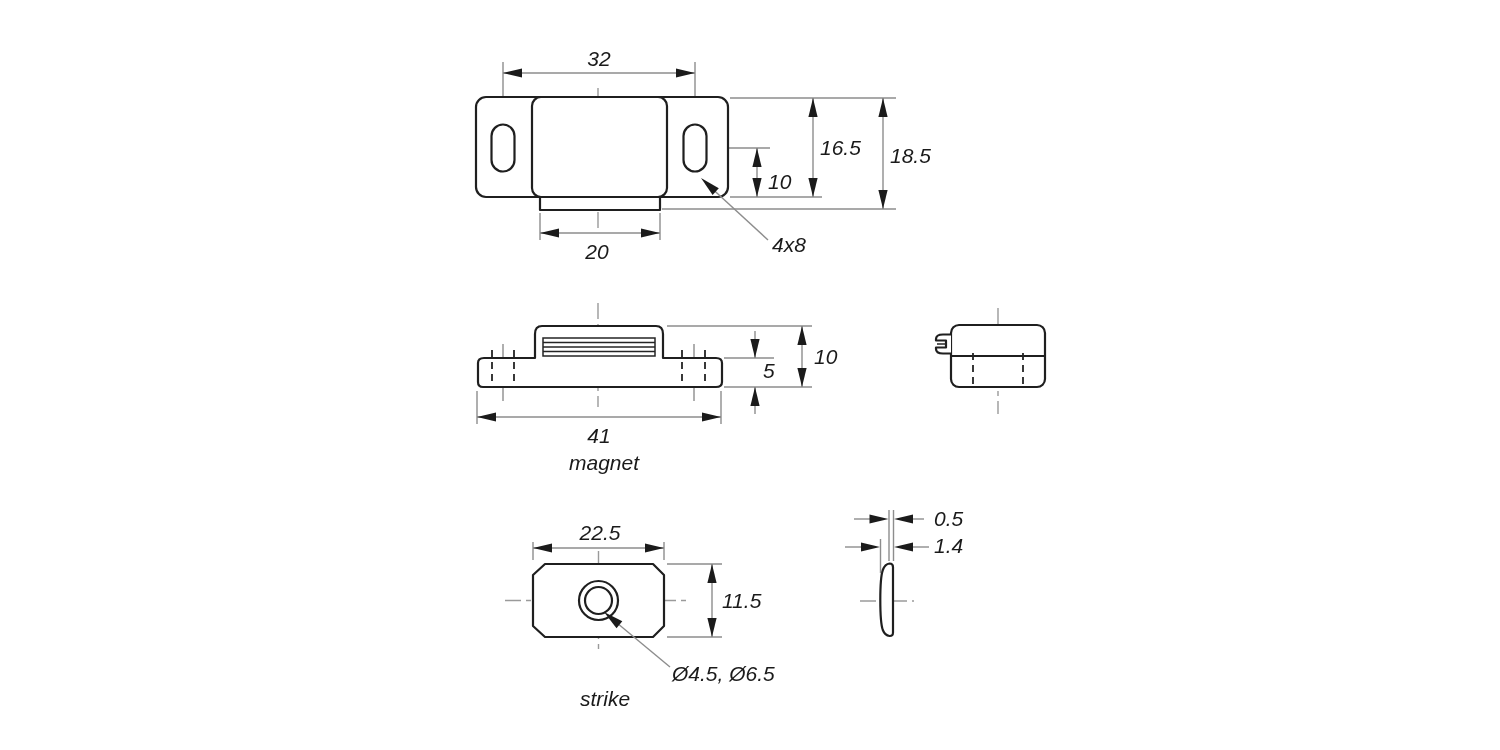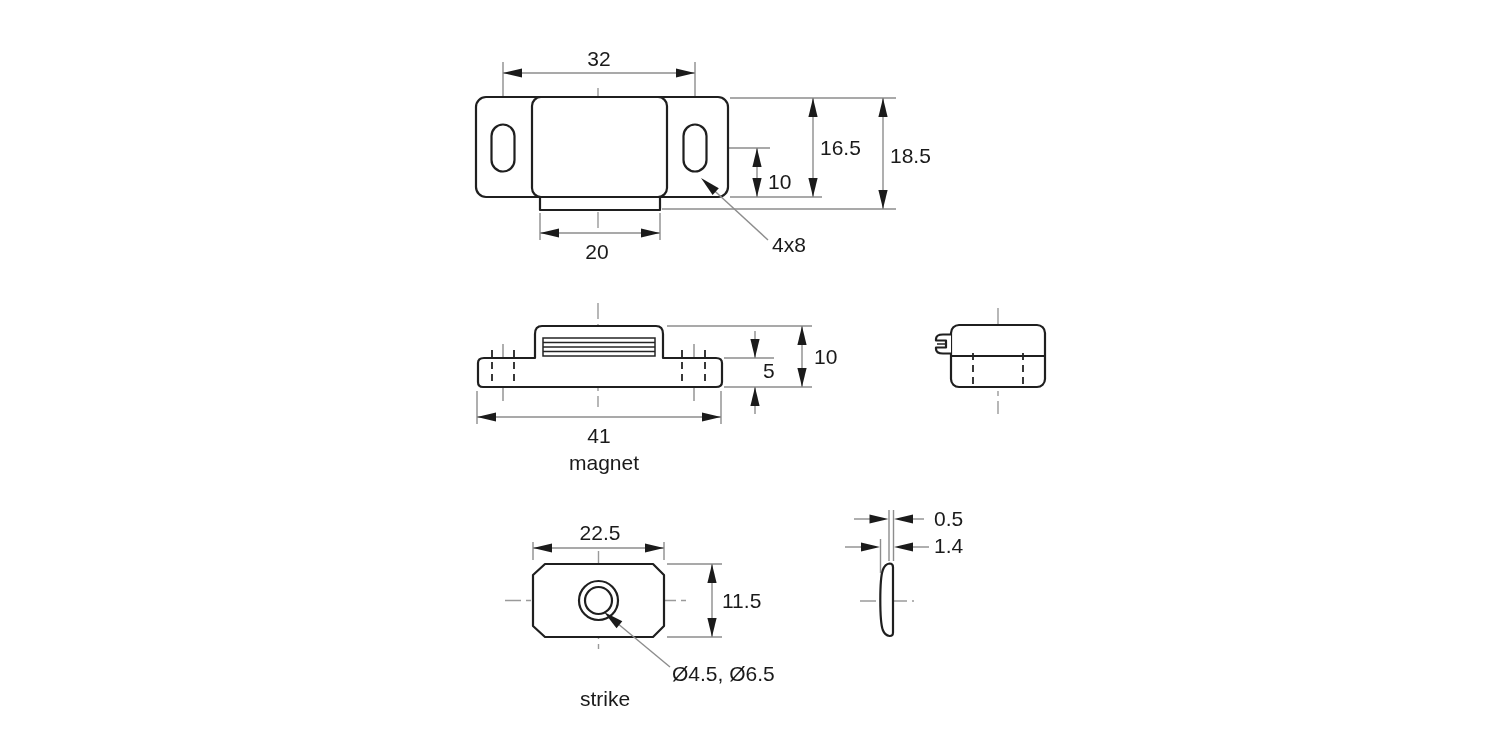--- a/index.html
+++ b/index.html
@@ -1,16 +1,16 @@
 <!DOCTYPE html>
 <html><head>
 <meta charset="utf-8">
 <style>
   html,body{margin:0;padding:0;background:#fff;}
-  .stage{position:relative;width:1500px;height:750px;background:#ffffff;overflow:hidden;}
+  .stage{position:relative;width:1500px;height:750px;background:#ffffff;overflow:hidden;font-style:italic;}
   svg{display:block;}
   .outline{fill:#ffffff;stroke:#1f1f1f;stroke-width:2.2;stroke-linejoin:round;}
   .outline2{fill:none;stroke:#1f1f1f;stroke-width:2.2;stroke-linejoin:round;}
   .inner{fill:none;stroke:#242424;stroke-width:1.5;}
   .thin{stroke:#8d8d8d;stroke-width:1.4;fill:none;}
   .cl{stroke:#9a9a9a;stroke-width:1.4;fill:none;stroke-dasharray:16 5 5 5;}
   .hid{stroke:#242424;stroke-width:1.8;fill:none;stroke-dasharray:7 5;}
   .arr{fill:#1b1b1b;stroke:none;}
   text{font-family:"Liberation Sans",sans-serif;font-size:21px;fill:#1a1a1a;}
   .mid{text-anchor:middle;}

